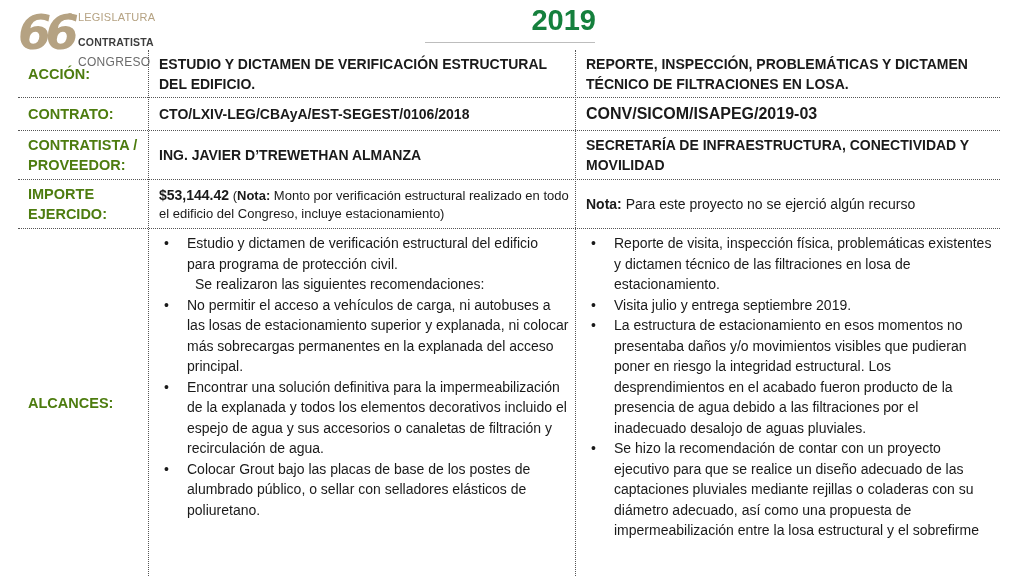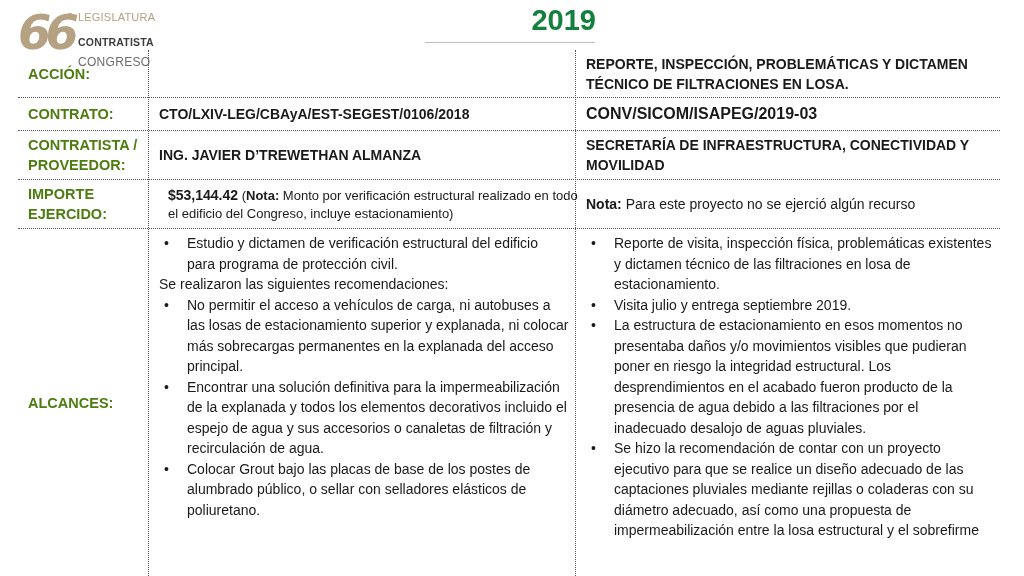--- a/index.html
+++ b/index.html
@@ -20,21 +20,21 @@
   .hline { position:absolute; left:0; right:0; height:0; border-top:1px dotted #555; }
   .cell { position:absolute; box-sizing:border-box; display:flex; align-items:center; }
   .lbl { color:#4d7c0f; font-weight:bold; font-size:14.5px; line-height:20px; padding-left:10px; }
   .val { font-weight:bold; font-size:14px; line-height:20px; padding-left:10px; padding-right:6px; }
   .val.big { font-size:16px; }
   .normal { font-weight:normal; font-size:13px; line-height:18px; }
   .normal b { font-weight:bold; }
   .amount { font-weight:bold; font-size:14px; }
   .bl { position:relative; padding-left:28px; font-size:14px; line-height:20.5px; }
   .bl .dot { position:absolute; left:5px; top:0; }
-  .plain { font-size:14px; line-height:20.5px; }
+  .plain { font-size:14px; line-height:20.5px;margin-left:36px; }
   .alc { align-items:flex-start; padding-top:4px; }
 </style>
 </head>
 <body>
 
 <div class="logo">
   <span class="num">66</span>
   <span class="sup">a</span>
   <span class="l1">LEGISLATURA</span>
   <span class="l2">CONGRESO</span>
@@ -47,20 +47,21 @@
 <div class="table">
 
   <div class="vline" style="left:130px;"></div>
   <div class="vline" style="left:557px;"></div>
   <div class="hline" style="top:47px;"></div>
   <div class="hline" style="top:80px;"></div>
   <div class="hline" style="top:129px;"></div>
   <div class="hline" style="top:178px;"></div>
 
   <div class="cell lbl" style="left:0;top:0;width:130px;height:47px;">ACCIÓN:</div>
+  <div class="cell val" style="left:131px;top:0;width:426px;height:47px;">ESTUDIO Y DICTAMEN DE VERIFICACIÓN ESTRUCTURAL DEL EDIFICIO.</div>
   <div class="cell val" style="left:558px;top:0;width:424px;height:47px;">REPORTE, INSPECCIÓN, PROBLEMÁTICAS Y DICTAMEN TÉCNICO DE FILTRACIONES EN LOSA.</div>
 
   <div class="cell lbl" style="left:0;top:48px;width:130px;height:32px;">CONTRATO:</div>
   <div class="cell val" style="left:131px;top:48px;width:426px;height:32px;">CTO/LXIV-LEG/CBAyA/EST-SEGEST/0106/2018</div>
   <div class="cell val big" style="left:558px;top:48px;width:424px;height:32px;">CONV/SICOM/ISAPEG/2019-03</div>
 
   <div class="cell lbl" style="left:0;top:81px;width:130px;height:48px;">
     <div>
       <div>CONTRATISTA /</div>
       <div>PROVEEDOR:</div>
@@ -68,21 +69,21 @@
   </div>
   <div class="cell val" style="left:131px;top:81px;width:426px;height:48px;">ING. JAVIER D’TREWETHAN ALMANZA</div>
   <div class="cell val" style="left:558px;top:81px;width:424px;height:48px;">SECRETARÍA DE INFRAESTRUCTURA, CONECTIVIDAD Y MOVILIDAD</div>
 
   <div class="cell lbl" style="left:0;top:130px;width:130px;height:48px;">
     <div>
       <div>IMPORTE</div>
       <div>EJERCIDO:</div>
     </div>
   </div>
-  <div class="cell val" style="left:140px;top:130px;width:426px;height:48px;align-items:center;">
+  <div class="cell val" style="left:131px;top:130px;width:426px;height:48px;align-items:center;">
     <div class="normal">
       <span class="amount">$53,144.42</span><span> (</span><b>Nota:</b><span> Monto por verificación estructural realizado en todo el edificio del Congreso, incluye estacionamiento)</span>
     </div>
   </div>
   <div class="cell val" style="left:558px;top:130px;width:424px;height:48px;">
     <div class="normal" style="font-size:14px;">
       <b>Nota:</b><span> Para este proyecto no se ejerció algún recurso</span>
     </div>
   </div>
 

